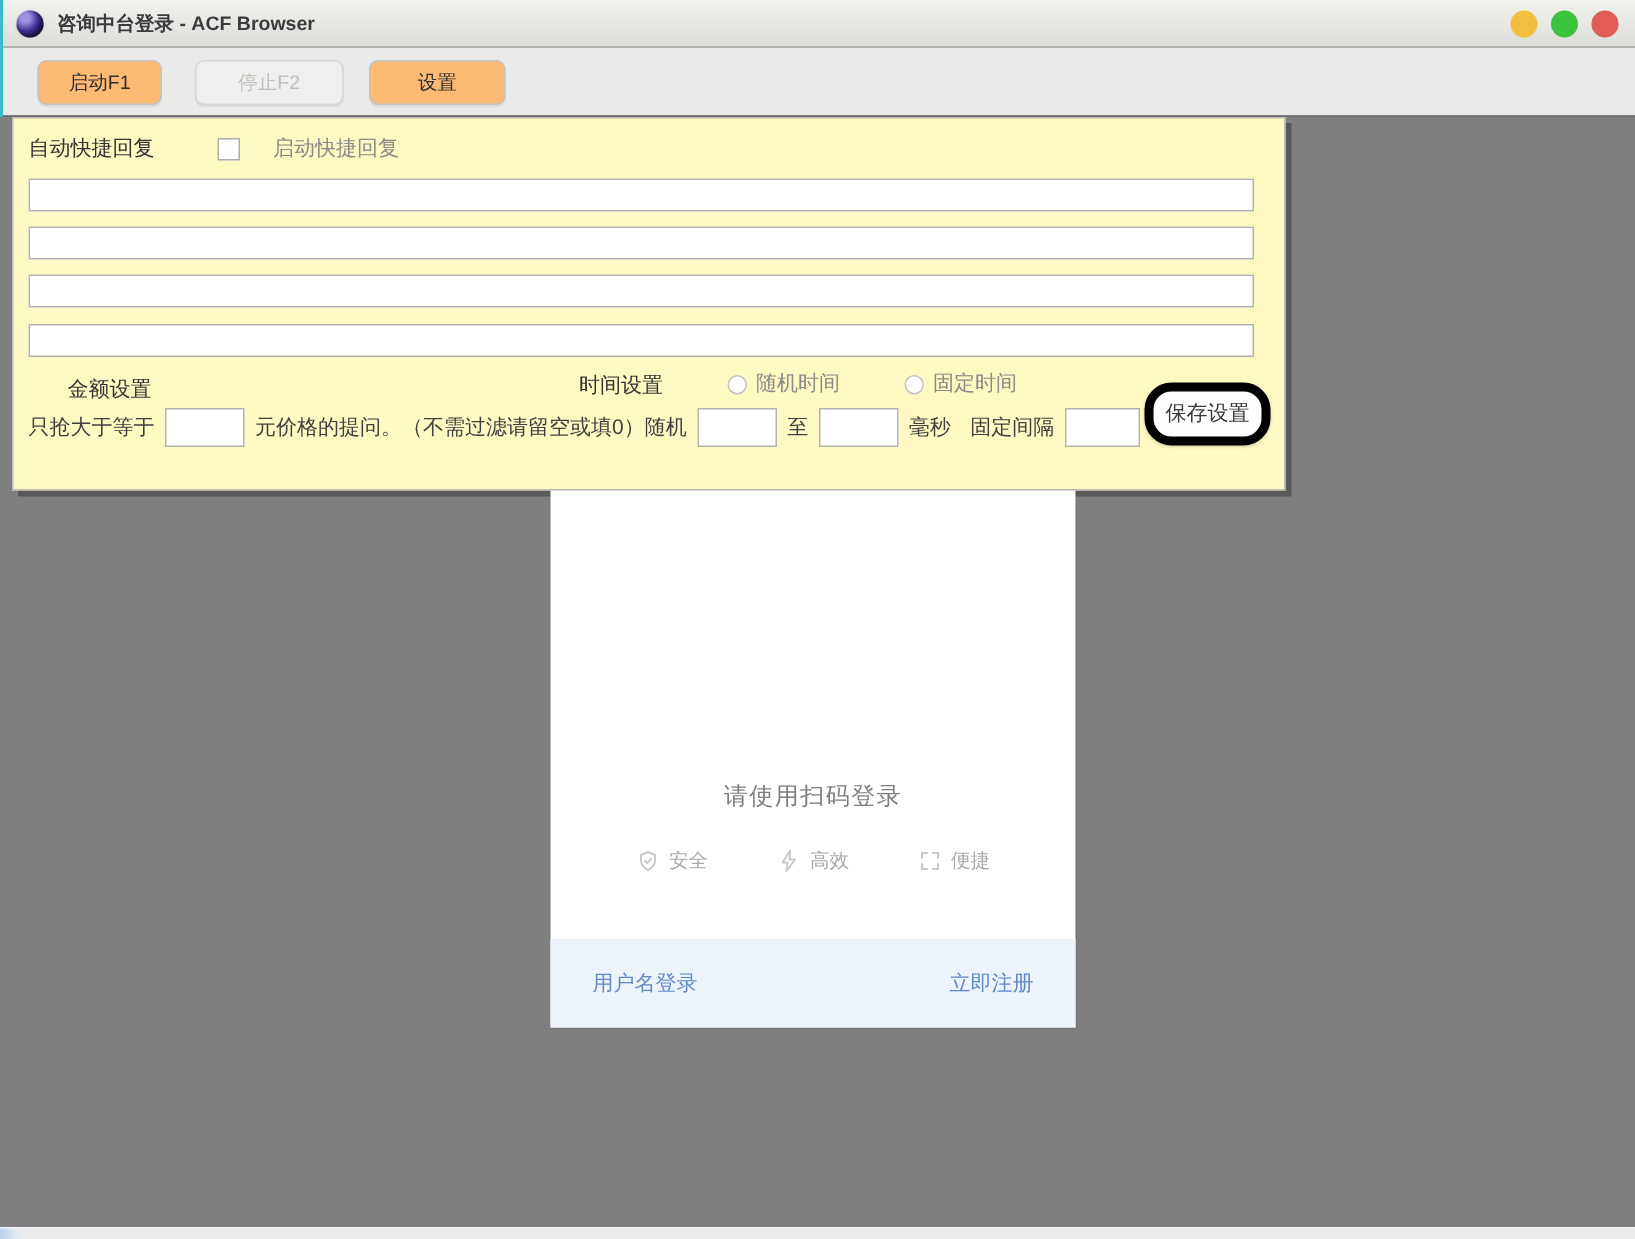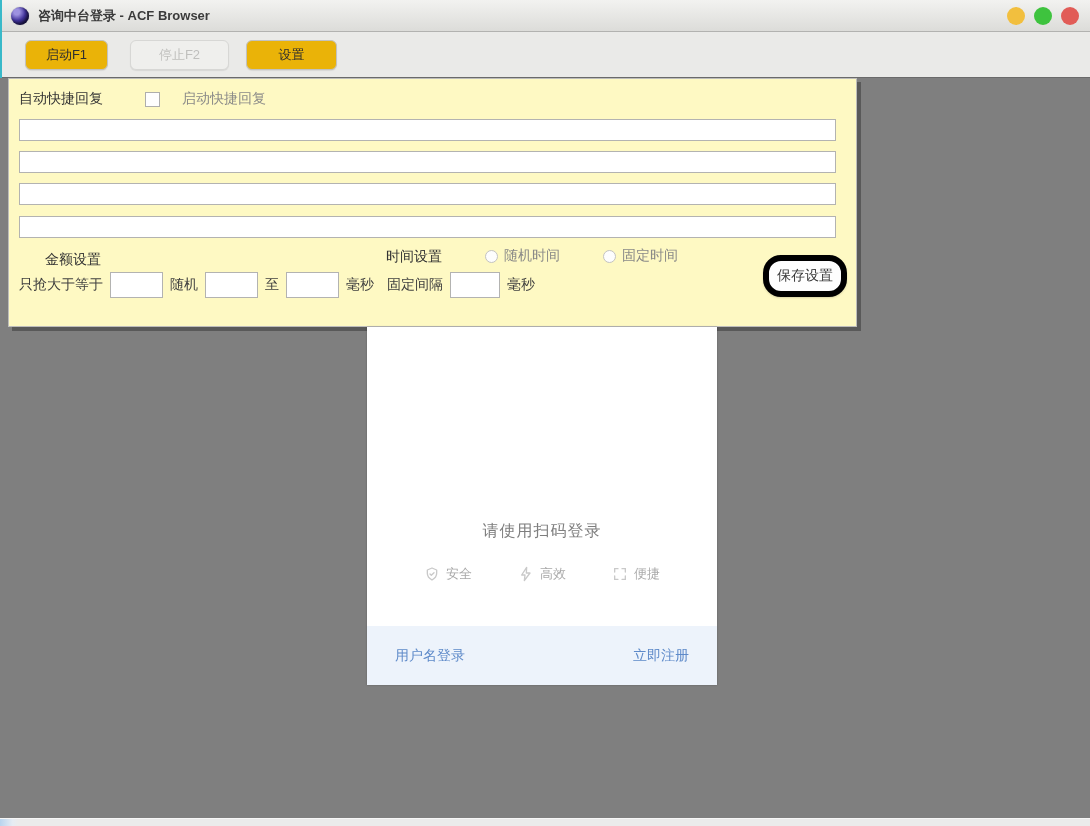--- a/index.html
+++ b/index.html
@@ -26,21 +26,21 @@
   .title-text { margin-left:9px; font-size:13px; font-weight:bold; color:#3b3b3b; }
   .traffic { position:absolute; top:7px; width:18px; height:18px; border-radius:50%; cursor:default; }
   .t-min { left:1007px; background:#f2bf3e; }
   .t-max { left:1034px; background:#3ec33e; }
   .t-close { left:1061px; background:#e15c57; }
 
   
   .toolbar { position:absolute; top:32px; left:0; width:1090px; height:45px; background:#eaeae8; }
   .tb-btn {
     position:absolute; top:8px; height:30px;
-    background:#eab308; border:1px solid #c2c2c0; border-radius:6px;
+    background:#fdba74; border:1px solid #c2c2c0; border-radius:6px;
     font-family:inherit; font-size:13px; color:#2e2e2e;
     display:flex; align-items:center; justify-content:center;
     box-shadow:0 1px 1px rgba(0,0,0,.08); padding:0; cursor:default;
   }
   #btn-start { left:25px; width:83px; }
   #btn-stop  { left:130px; width:99px; color:#bfbfbd; background:#efefed; border-color:#d7d7d5; }
   #btn-settings { left:246px; width:91px; }
 
   
   .main { position:absolute; top:77px; left:0; width:1090px; height:741px; background:#7f7f7f; border-top:1px solid #6a6a6a; }
@@ -169,20 +169,21 @@
       <span class="radio-label">随机时间</span>
     </div>
     <div class="radio-group" id="radio-fixed">
       <span class="radio"></span>
       <span class="radio-label">固定时间</span>
     </div>
 
     <div class="bottom-row">
       <span>只抢大于等于</span>
       <input class="small-input w53 gap-l gap-r" type="text" value="" style="">
+      <span>元价格的提问。（不需过滤请留空或填0）</span>
       <span>随机</span>
       <input class="small-input w53 gap-l" type="text" value="" style="">
       <span class="gap-l">至</span>
       <input class="small-input w53 gap-l" type="text" value="" style="">
       <span class="gap-l">毫秒</span>
       <span class="gap-big">固定间隔</span>
       <input class="small-input w50 gap-l" type="text" value="" style="">
       <span class="gap-l">毫秒</span>
     </div>
 

